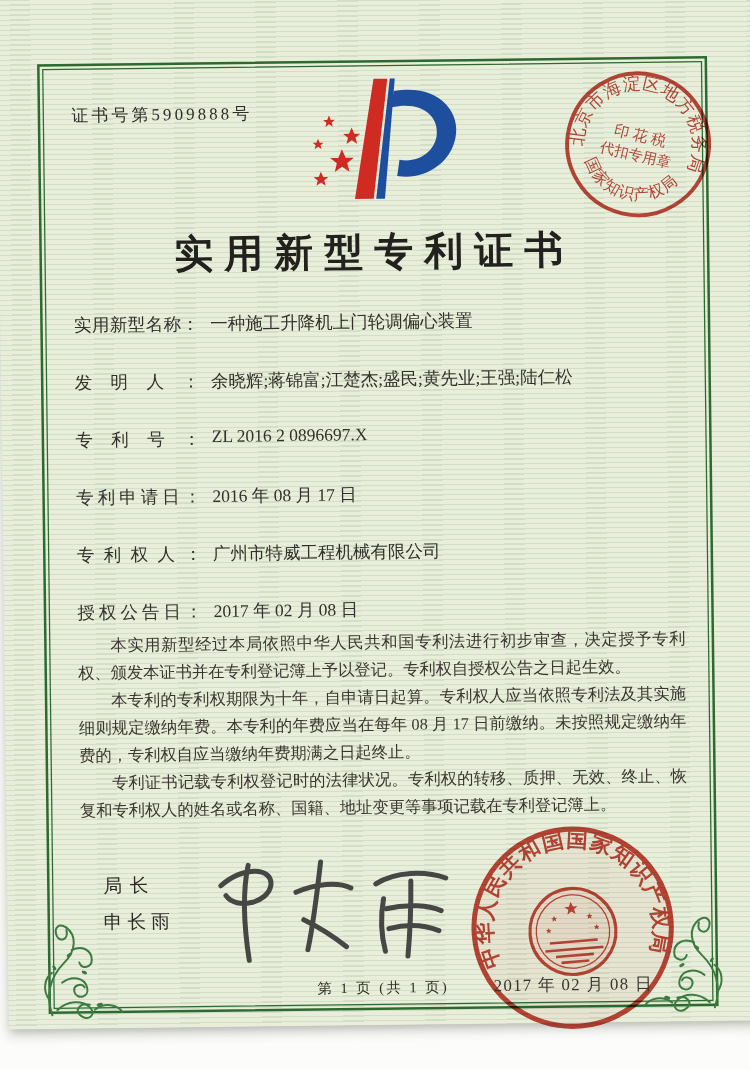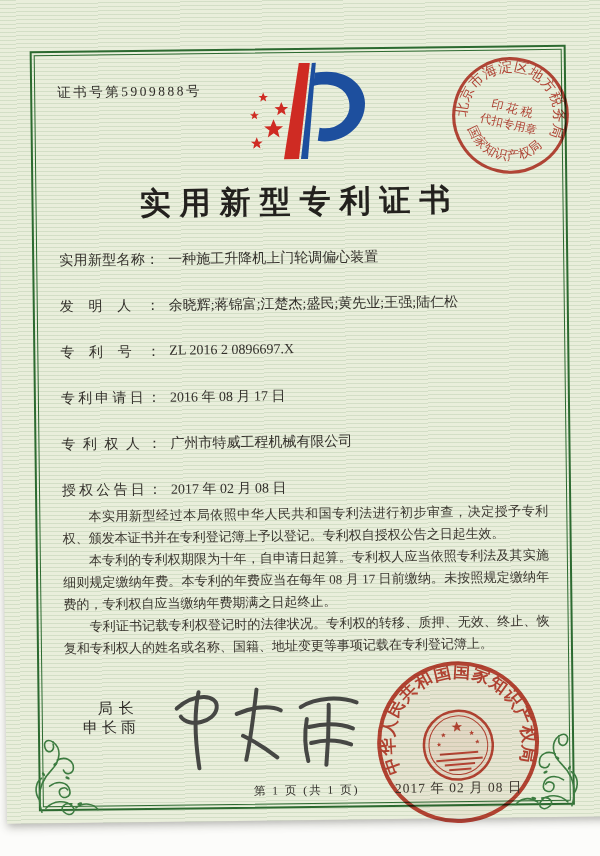--- a/index.html
+++ b/index.html
@@ -46,22 +46,22 @@
     display:inline-block;width:100px;text-align:justify;text-align-last:justify;
     color:#33302b;vertical-align:top;
   }
   .field-value{margin-left:9px;}
   .body-text{
     position:absolute;left:22px;right:18px;top:450px;
     font-size:13px;line-height:22px;color:#3a362f;text-align:justify;
   }
   .body-text p{margin:0;text-indent:2em;}
   .sig-block{position:absolute;left:40px;top:644px;font-size:15px;color:#2e2b27;}
-  .sig-title{letter-spacing:6px;text-align:right;}
-  .sig-name{letter-spacing:4px;font-family:Liberation Mono, monospace;}
+  .sig-title{letter-spacing:6px;}
+  .sig-name{margin-top:10px;letter-spacing:4px;font-family:Liberation Mono, monospace;}
   .signature{position:absolute;left:118px;top:624px;width:210px;height:100px;}
   .sipo-seal{
     position:absolute;left:329px;top:605px;width:172px;height:172px;
     mix-blend-mode:multiply;opacity:.93;transform:rotate(-4deg);
   }
   .seal-date{
     position:absolute;left:320px;top:728px;width:190px;
     text-align:center;font-size:13.5px;letter-spacing:1px;color:#3a342c;z-index:5;
   }
   .page-num{

